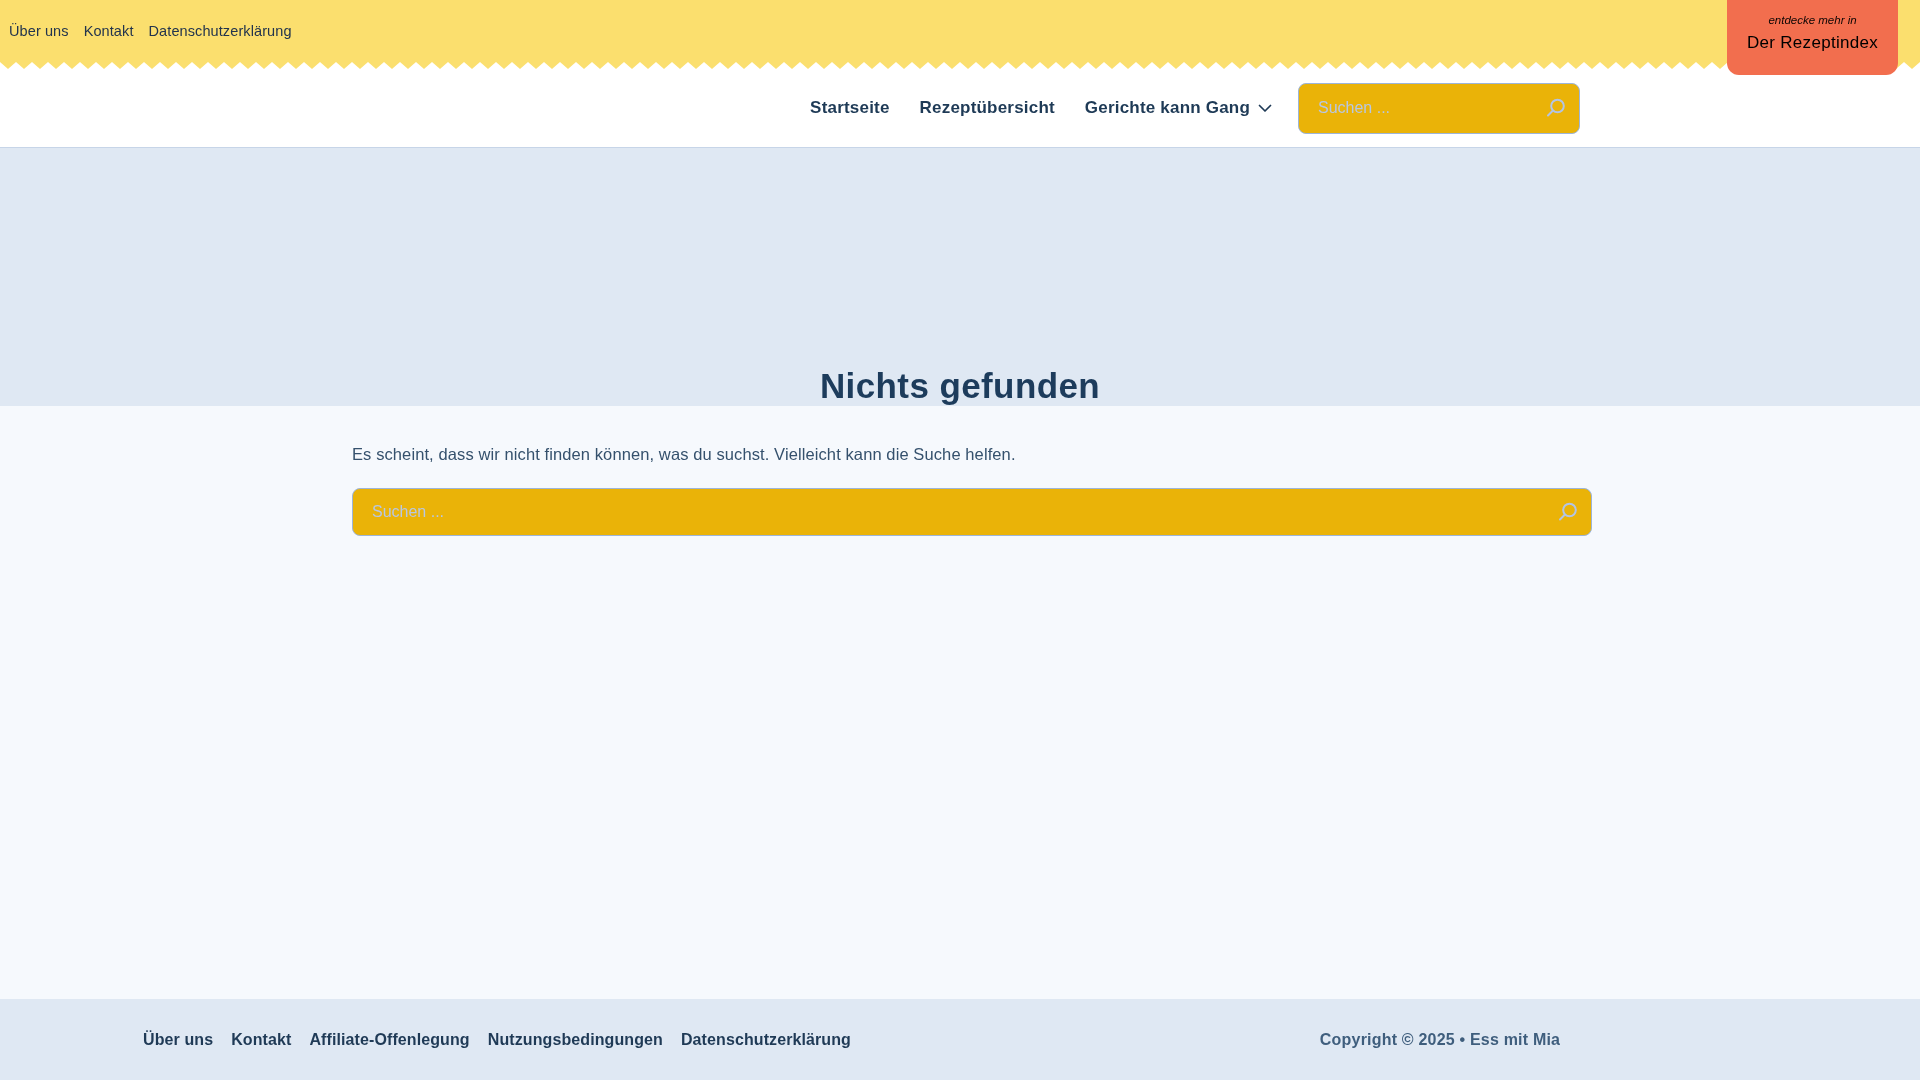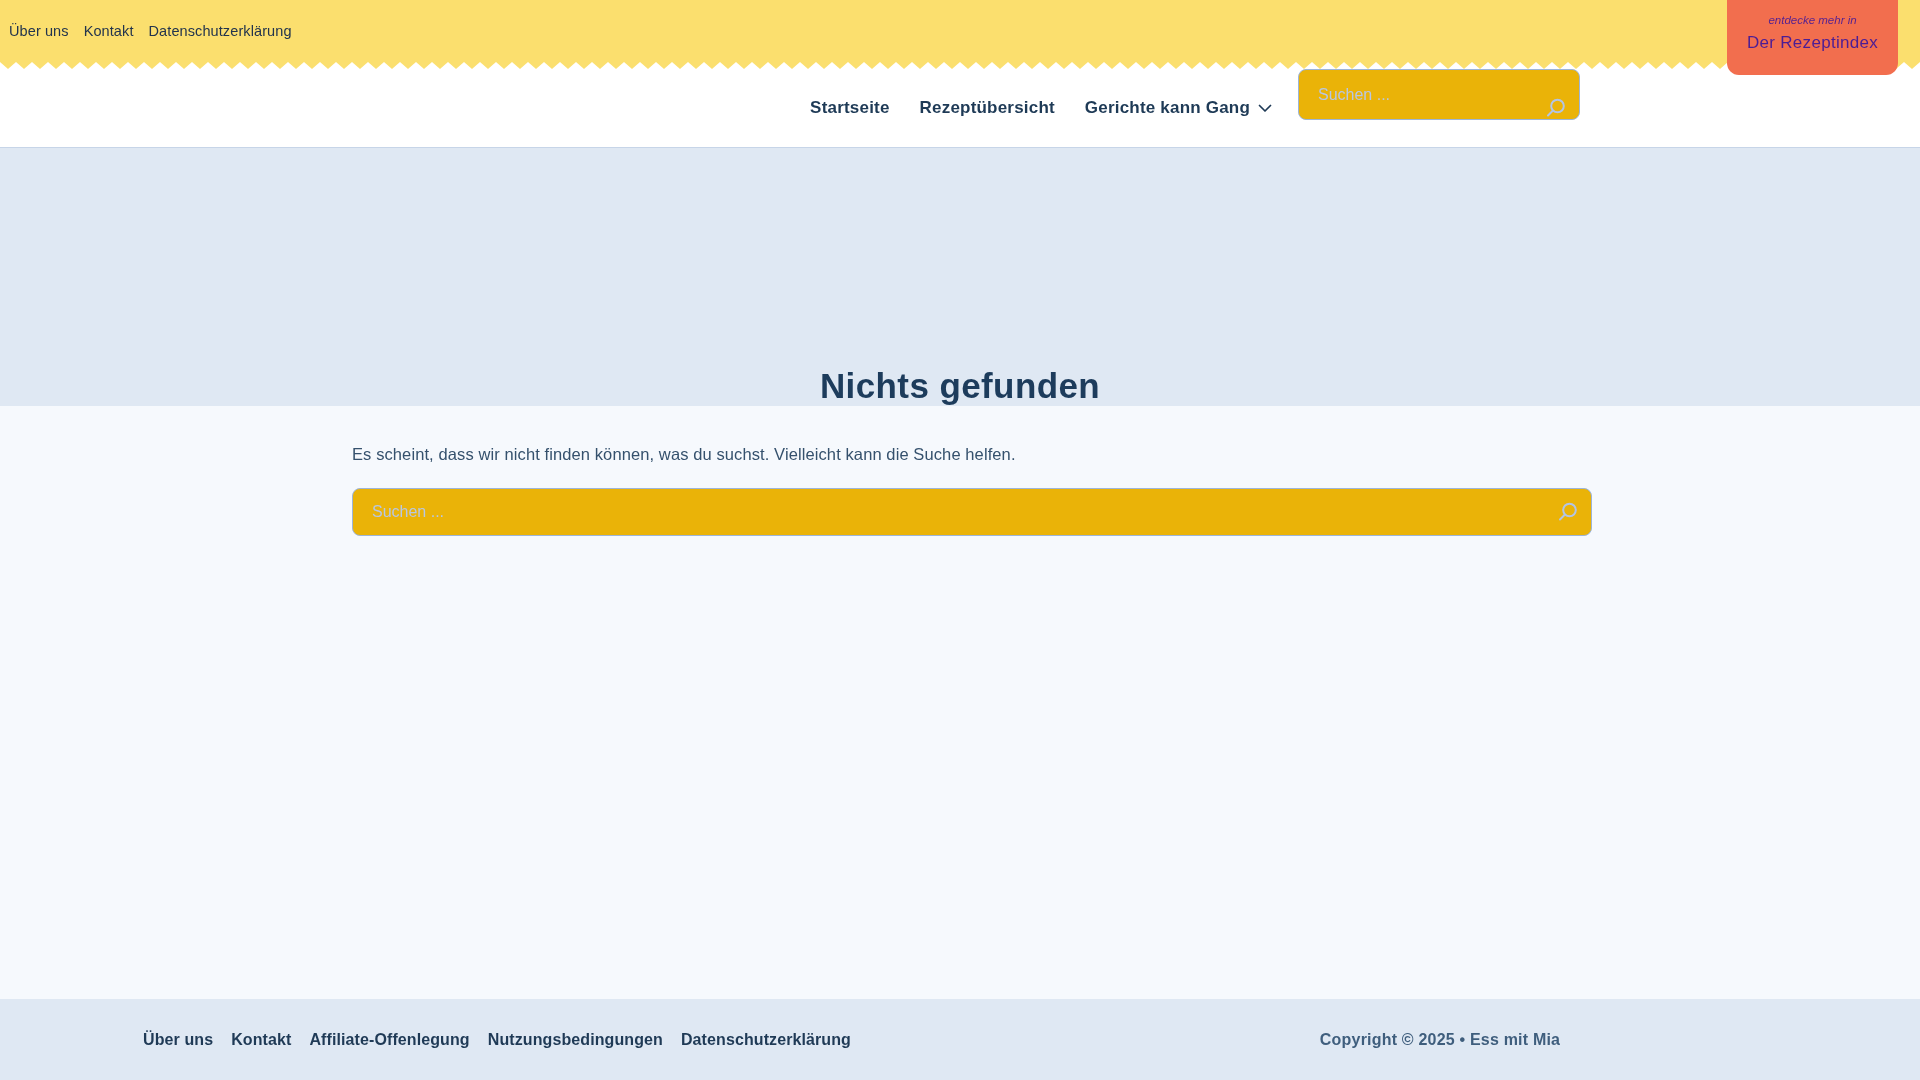--- a/index.html
+++ b/index.html
@@ -29,34 +29,35 @@
   }
   .zigzag { display: block; width: 1920px; height: 7px; background: #fff; }
 
   
   .badge {
     position: absolute;
     top: 0; left: 1727px;
     width: 171px; height: 75px;
     background: #f26e4e;
     border-radius: 0 0 12px 12px;
-    color: #4c1d95;
+    color: #000000;
     text-align: center;
     padding-top: 13px;
     z-index: 10;
   }
   .badge-eyebrow { font-style: italic; font-size: 11.5px; line-height: 14px; opacity: 0.95; }
   .badge-title { font-size: 17px; line-height: 22px; margin-top: 5px; font-weight: 500; letter-spacing: 0.3px; }
 
   
   .site-header { height: 78px; background: #ffffff; }
   .header-inner {
     width: 1240px; height: 100%;
     margin: 0 auto;
     display: flex;
+    align-items: center;
     justify-content: flex-end;
     gap: 26px;
   }
   .main-nav { display: flex; align-items: center; gap: 30px; }
   .nav-link {
     font-size: 17px;
     font-weight: 600;
     color: #1e3a56;
     display: flex;
     align-items: center;

